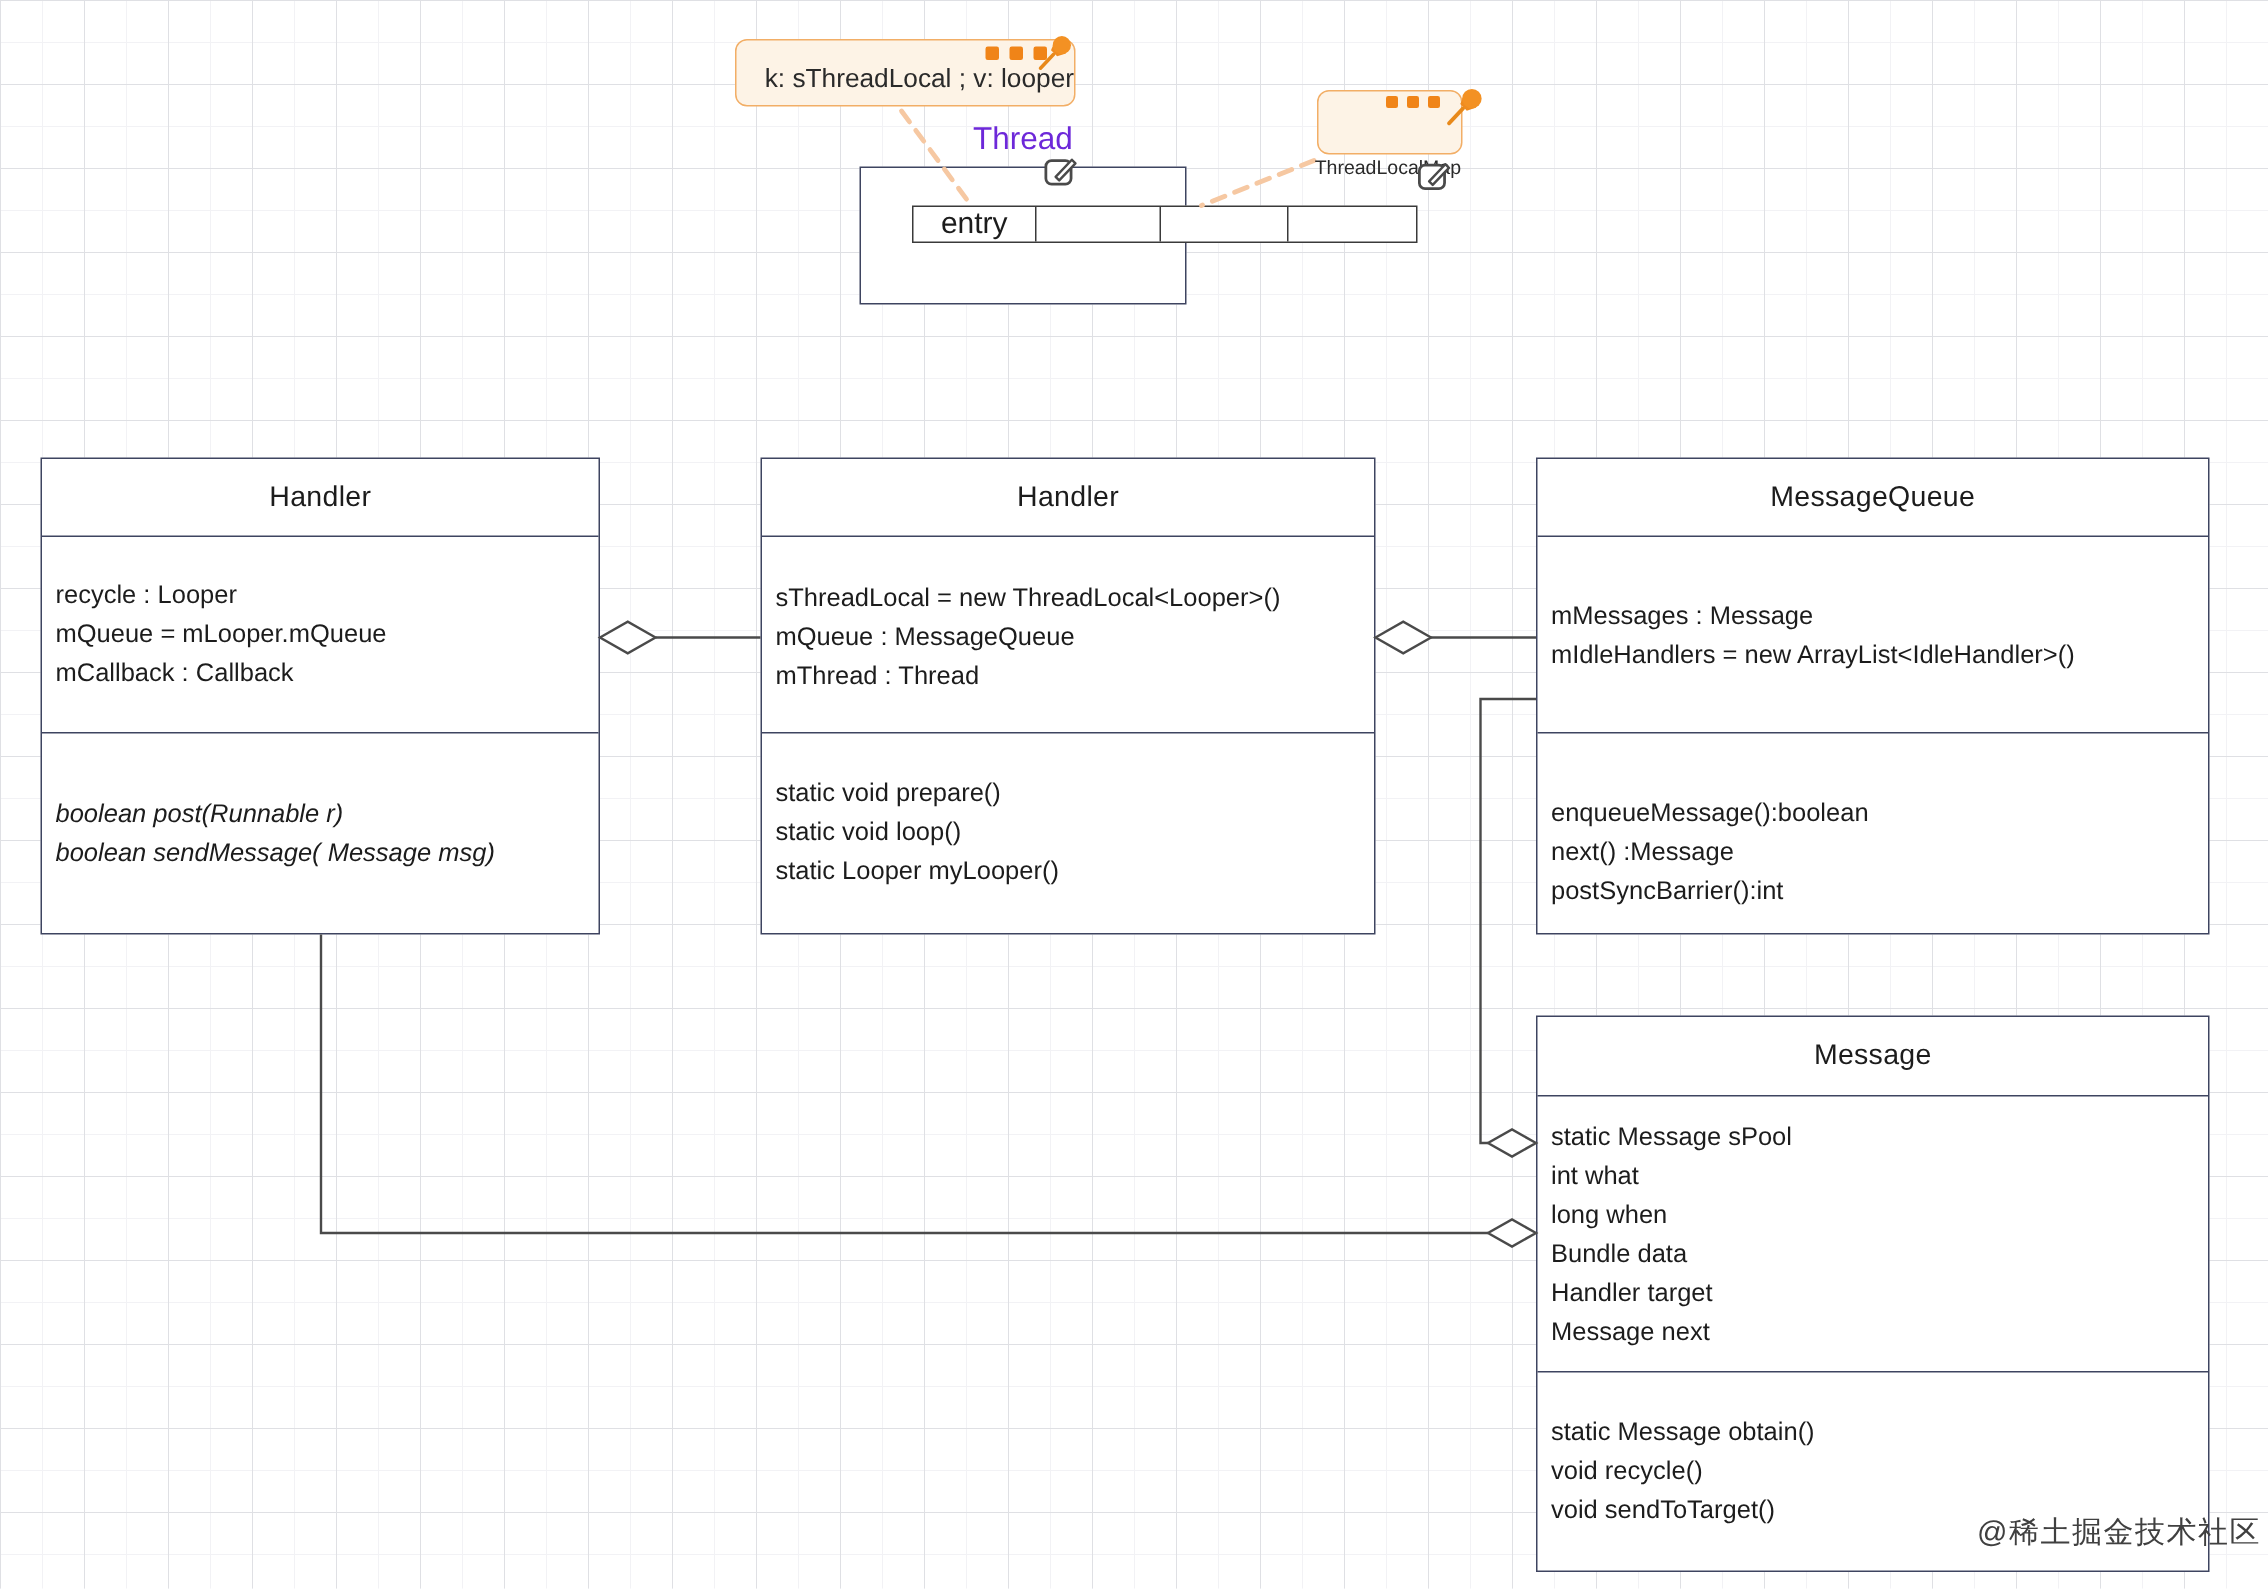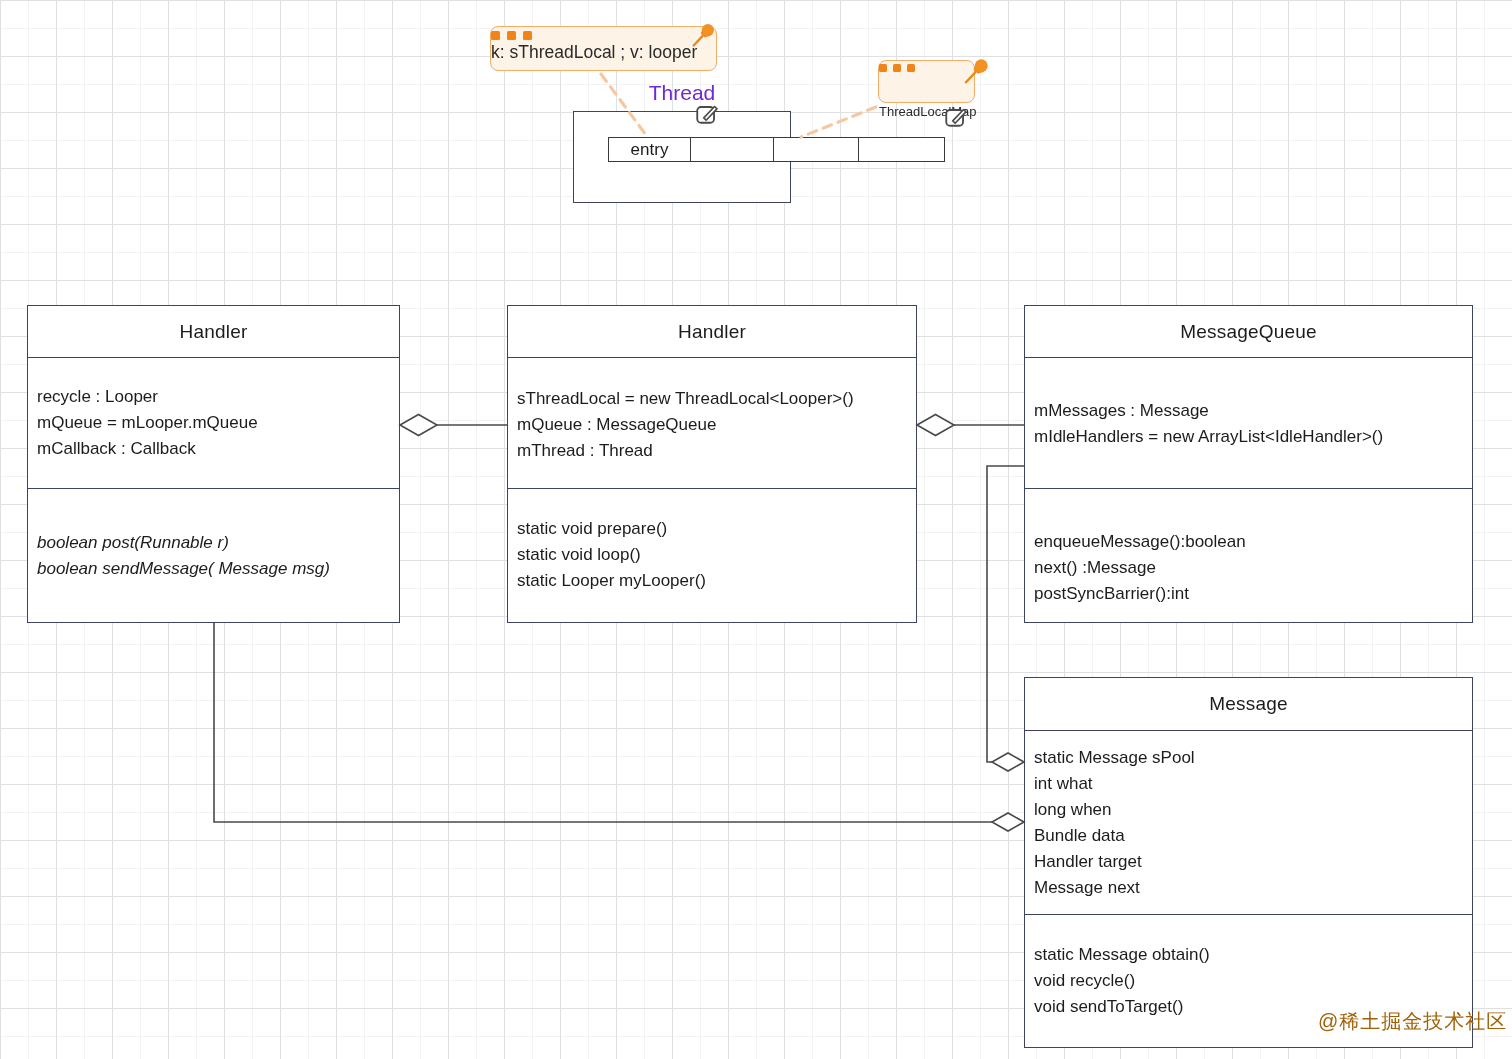--- a/index.html
+++ b/index.html
@@ -39,21 +39,21 @@
   .uml .attrs { border-bottom:1.5px solid #3e4460; flex:0 0 auto; }
   .uml .methods { flex:1 1 auto; }
 
   
   .note {
     position:absolute;
     background:#fdf3e6;
     border:1.5px solid #f2ae66;
     border-radius:8px;
     z-index:6;
-    display:flex; flex-direction:column; align-items:flex-start;
+    display:flex; flex-direction:column; align-items:flex-end;
   }
   .note .dots { display:flex; gap:7px; padding-top:4px; }
   .note .dot { width:9px; height:9px; background:#f08418; border-radius:1.5px; }
   .note .pin { position:absolute; }
 
   
   .thread-box {
     position:absolute;
     left:573px; top:111px; width:218px; height:92px;
     border:1.5px solid #3e4460;
@@ -71,37 +71,37 @@
     position:absolute;
     left:608px; top:137px; height:25px;
     display:flex;
     border:1.5px solid #3a3a3a;
     background:#ffffff;
     z-index:2;
   }
   .entry-table .cell {
     height:100%;
     display:flex; align-items:center; justify-content:center;
-    font-size:17px;
+    font-size:20px;
     border-right:1.5px solid #3a3a3a;
   }
   .entry-table .cell:last-child { border-right:none; }
 
   .edit-icon { position:absolute; z-index:6; }
 
   svg.overlay {
     position:absolute; left:0; top:0; z-index:3;
     pointer-events:none;
   }
 
   .watermark {
     position:absolute;
     left:1318px; top:1008px;
     font-size:20px;
-    color:#a16207;
+    color:#404040;
     letter-spacing:1px;
     z-index:5;
   }
 </style>
 </head>
 <body>
 
 <svg class="overlay" width="1512" height="1059" viewBox="0 0 1512 1059">
 
   <g>

